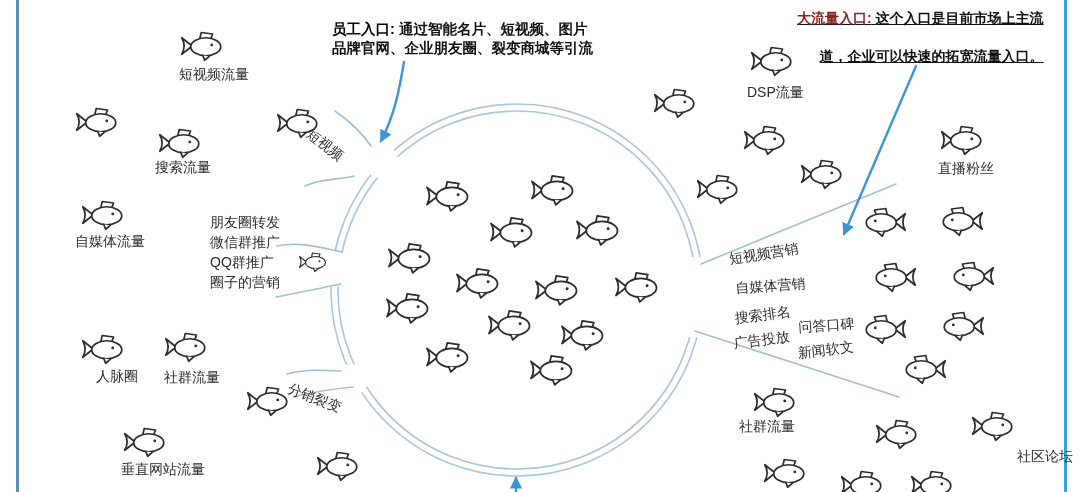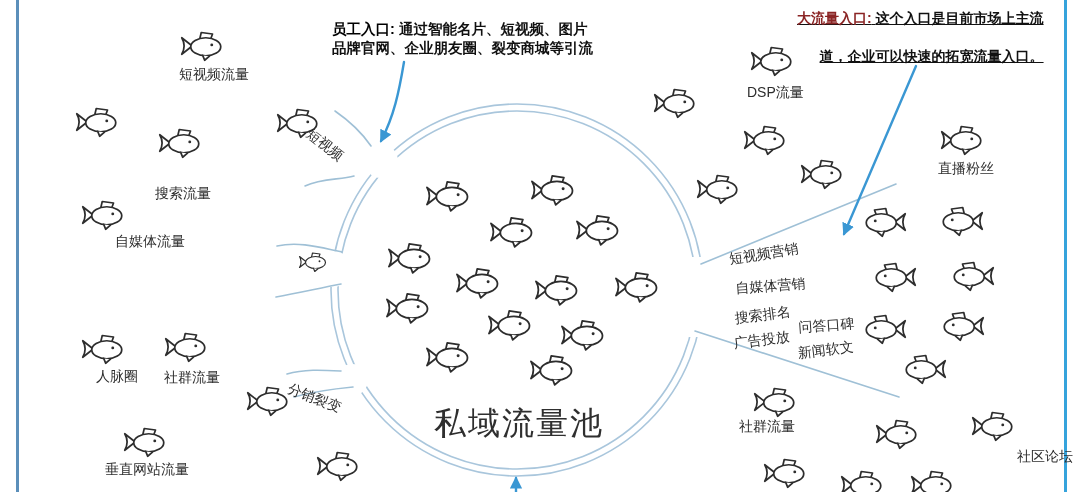--- a/index.html
+++ b/index.html
@@ -124,37 +124,42 @@
     <span>品牌官网、企业朋友圈、裂变商城等引流</span>
   </div>
 
   <div class="ann ann-right" style="left:797px; top:9px; font-size:14px;">
     <b>大流量入口:</b>
     <span>这个入口是目前市场上主流</span><br>
     <br>
     <span>道，企业可以快速的拓宽流量入口。</span>
   </div>
 
-  <div class="pool-title" style="left:434px; top:402px;">私域流量池</div>
 
   <div class="lbl" style="left:163px; top:67px;margin-left:16px;">短视频流量</div>
-  <div class="lbl" style="left:155px; top:160px;margin-top:26px;">搜索流量</div>
-  <div class="lbl" style="left:75px;  top:234px;margin-left:40px;">自媒体流量</div>
+  <div class="lbl" style="left:155px; top:160px;">搜索流量</div>
+  <div class="lbl" style="left:75px;  top:234px;">自媒体流量</div>
   <div class="lbl" style="left:76px;  top:369px;margin-left:20px;">人脉圈</div>
   <div class="lbl" style="left:164px; top:370px;">社群流量</div>
-  <div class="lbl" style="left:105px; top:462px;">垂直网站流量</div>
+  <div class="lbl" style="left:121px; top:462px;">垂直网站流量</div>
 
   <div class="lbl" style="left:747px; top:85px;">DSP流量</div>
   <div class="lbl" style="left:938px; top:162px;font-family:Liberation Mono, monospace;">直播粉丝</div>
   <div class="lbl" style="left:739px; top:419px;">社群流量</div>
   <div class="lbl" style="left:979px; top:449px;margin-left:38px;">社区论坛</div>
 
   <div class="lbl rot" style="left:313px; top:126px; transform:rotate(38deg);">短视频</div>
   <div class="lbl rot" style="left:291px; top:381px; transform:rotate(21deg);">分销裂变</div>
 
+  <div class="chan-col" style="left:210px; top:212px;">
+    <div>朋友圈转发</div>
+    <div>微信群推广</div>
+    <div>QQ群推广</div>
+    <div>圈子的营销</div>
+  </div>
 
   <div class="lbl rot" style="left:728px; top:252px; transform:rotate(-9deg);">短视频营销</div>
   <div class="lbl rot" style="left:735px; top:281px; transform:rotate(-4deg);">自媒体营销</div>
   <div class="lbl rot" style="left:734px; top:311px; transform:rotate(-7deg);">搜索排名</div>
   <div class="lbl rot" style="left:733px; top:336px; transform:rotate(-7deg);">广告投放</div>
   <div class="lbl rot" style="left:798px; top:320px; transform:rotate(-4deg);">问答口碑</div>
   <div class="lbl rot" style="left:797px; top:346px; transform:rotate(-7deg);">新闻软文</div>
 
 </div>
 

